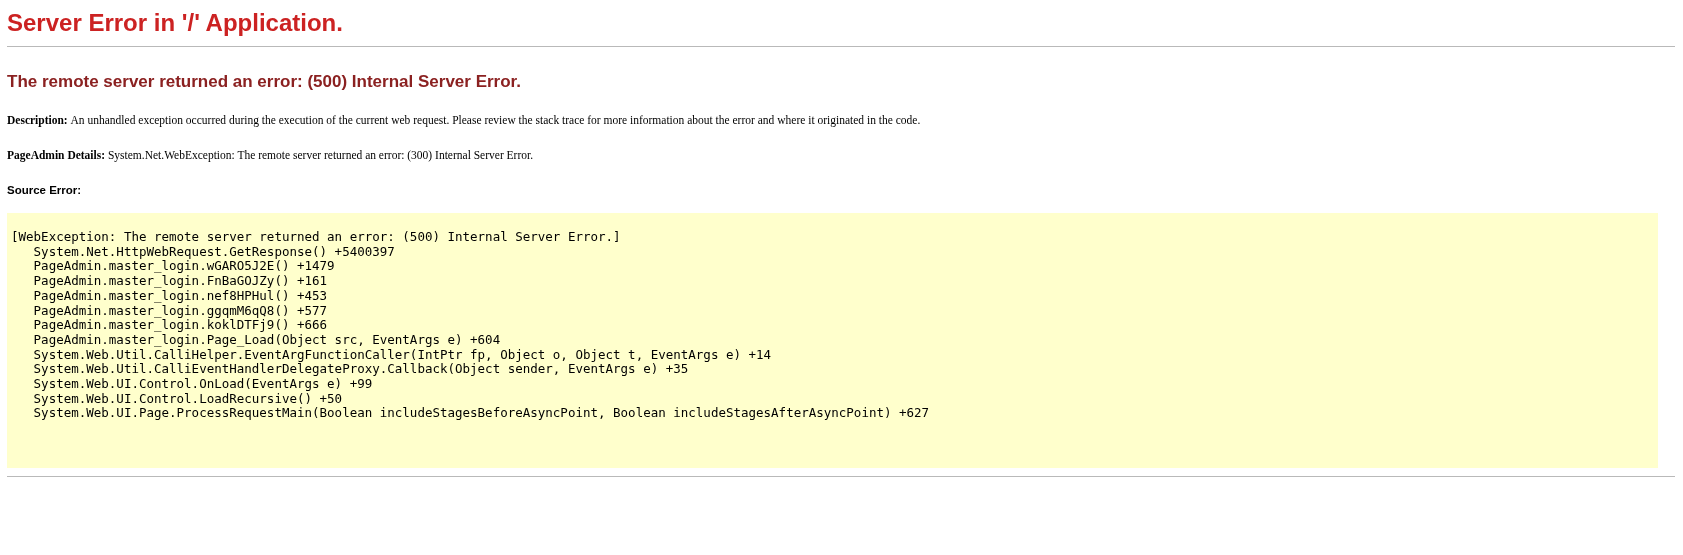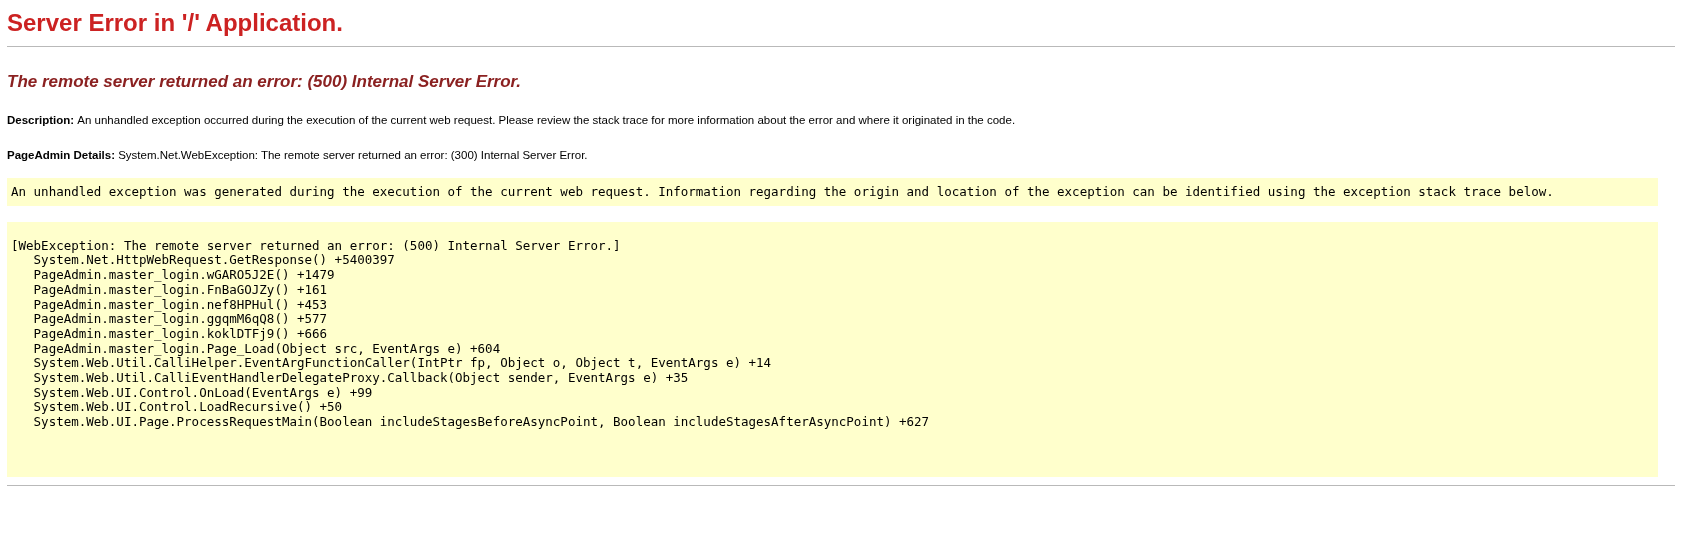--- a/index.html
+++ b/index.html
@@ -29,28 +29,28 @@
     border: none;
     border-top: 1px solid #b9b9b9;
     margin: 8px 0 0 0;
     height: 0;
   }
   h2.page-subtitle {
     margin: 24px 0 0 0;
     font-size: 17px;
     line-height: 21px;
     font-weight: bold;
-    font-style: italic;
     color: #8b2121;
   }
   .info-row {
     margin-top: 21px;
     font-size: 11.5px;
     line-height: 14px;
     color: #000000;
+    font-family: Liberation Serif, serif;
   }
   .info-row b {
     font-weight: bold;
   }
   .section-heading {
     margin-top: 21px;
     font-size: 11.5px;
     font-weight: bold;
     line-height: 14px;
   }
@@ -93,24 +93,22 @@
   <h2 class="page-subtitle">The remote server returned an error: (500) Internal Server Error.</h2>
 
   <div class="info-row">
     <b>Description: </b><span>An unhandled exception occurred during the execution of the current web request. Please review the stack trace for more information about the error and where it originated in the code.</span>
   </div>
 
   <div class="info-row">
     <b>PageAdmin Details: </b><span>System.Net.WebException: The remote server returned an error: (300) Internal Server Error.</span>
   </div>
 
+  <div class="section-heading">Source Error:</div>
 
-  <div class="code-panel source-panel">
-    <pre>An unhandled exception was generated during the execution of the current web request. Information regarding the origin and location of the exception can be identified using the exception stack trace below.</pre>
-  </div>
 
 
   <div class="code-panel stack-panel">
     <pre>[WebException: The remote server returned an error: (500) Internal Server Error.]
    System.Net.HttpWebRequest.GetResponse() +5400397
    PageAdmin.master_login.wGARO5J2E() +1479
    PageAdmin.master_login.FnBaGOJZy() +161
    PageAdmin.master_login.nef8HPHul() +453
    PageAdmin.master_login.ggqmM6qQ8() +577
    PageAdmin.master_login.koklDTFj9() +666

